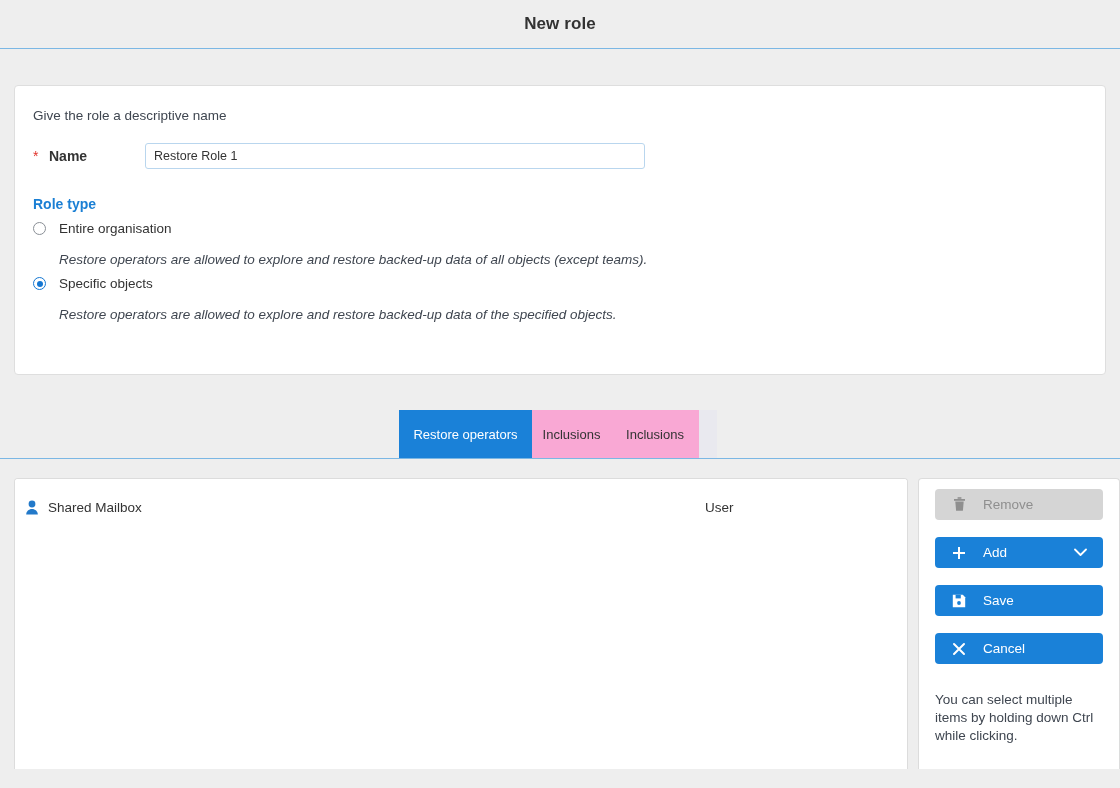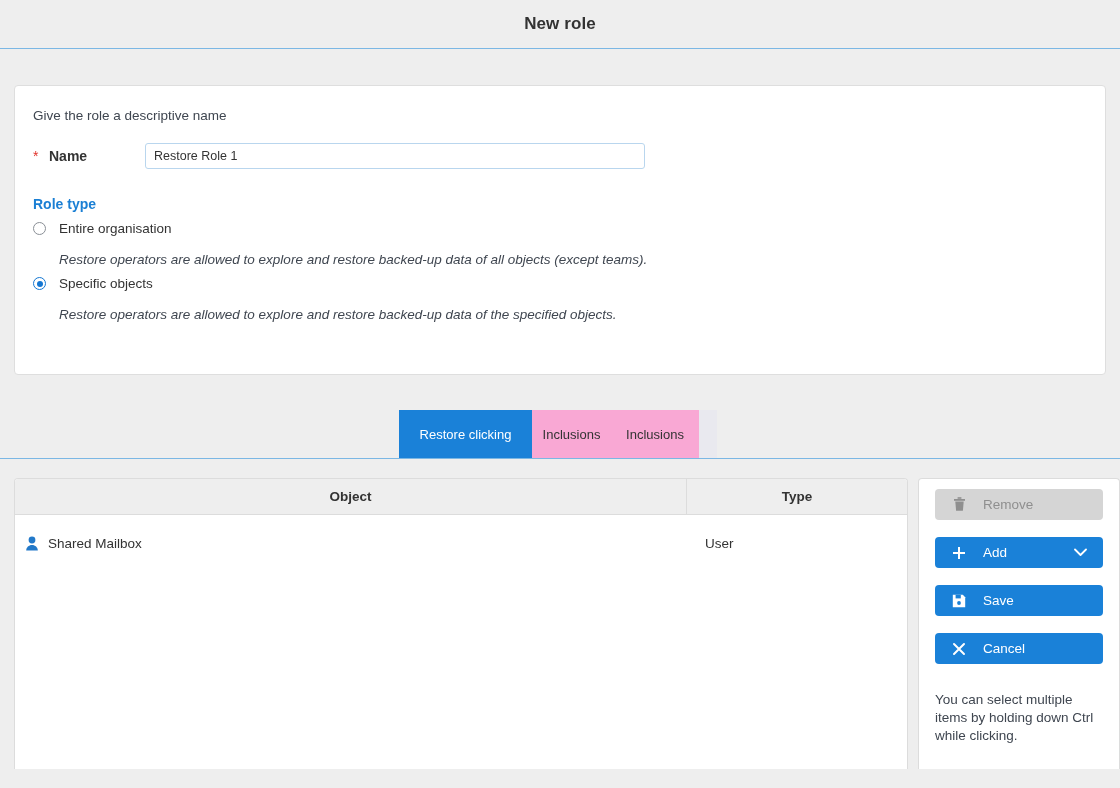--- a/index.html
+++ b/index.html
@@ -296,38 +296,34 @@
 
   <div class="radio-row">
     <span class="radio checked"></span>
     <span class="radio-label">Specific objects</span>
   </div>
   <div class="radio-desc">Restore operators are allowed to explore and restore backed-up data of the specified objects.</div>
 </div>
 
 <div class="tabbar">
   <div class="tab active" style="width:133px;">
-    <span>Restore clicking</span>
+    <span>Restore operators</span>
   </div>
   <div class="tab" style="width:79px;">
     <span>Inclusions</span>
   </div>
   <div class="tab" style="width:88px;">
     <span>Inclusions</span>
   </div>
   <div class="tab-pad-end"></div>
 </div>
 
 <div class="bottom">
 
   <div class="table-card">
-    <div class="thead">
-      <div class="th col-object">Object</div>
-      <div class="th col-type">Type</div>
-    </div>
 
     <div class="trow">
       <div class="td col-object">
         <span class="user-icon">
           <svg width="14" height="15" viewBox="0 0 14 15" aria-hidden="true">
             <circle cx="7" cy="4" r="3.4" fill="#2279c9"></circle>
             <path d="M1.2 14.5c0-3.3 2.6-5.6 5.8-5.6s5.8 2.3 5.8 5.6z" fill="#2279c9"></path>
           </svg>
         </span>
         <span>Shared Mailbox</span>

